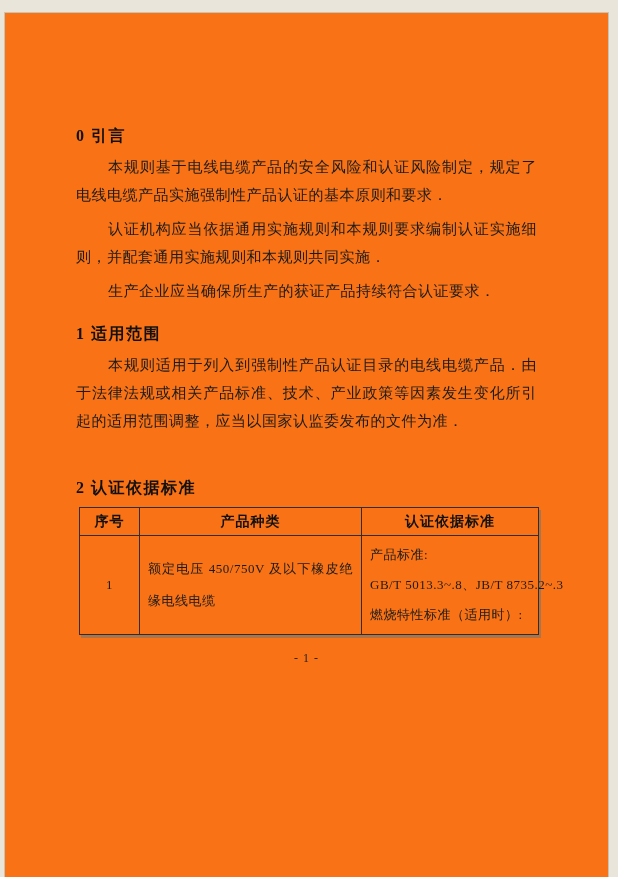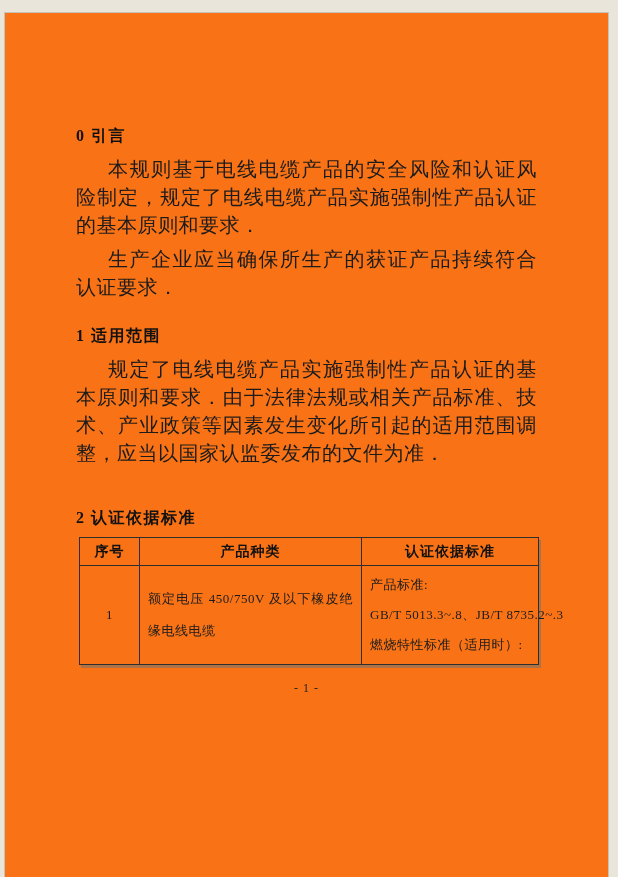--- a/index.html
+++ b/index.html
@@ -24,29 +24,30 @@
   }
   .heading {
     font-size: 16px;
     font-weight: bold;
     line-height: 22px;
     margin: 0;
     letter-spacing: 1.5px;
     color: #111;
   }
   .heading.h-intro { margin-top: 0; }
-  .heading.h-scope { margin-top: 24px; }
+  .heading.h-scope { margin-top: 16px; }
   .heading.h-standards { margin-top: 40px; }
   .para {
-    font-size: 20px;
+    font-size: 15px;
     line-height: 28px;
     letter-spacing: 0.5px;
     text-align: justify;
     text-indent: 32px;
     margin: 6px 0 0 0;
+    font-family: Liberation Mono, monospace;
   }
   .para.first-after-heading { margin-top: 8px; }
   table.std-table {
     margin: 8px 0 0 3px;
     width: 459px;
     border-collapse: collapse;
     table-layout: fixed;
     box-shadow: 2px 3px 0 rgba(115,115,115,0.55);
   }
   table.std-table, table.std-table th, table.std-table td {
@@ -84,26 +85,27 @@
 </style>
 </head>
 <body>
 
 <div class="sheet">
   <div class="content">
 
     <section>
       <h2 class="heading h-intro">0 引言</h2>
       <p class="para first-after-heading">本规则基于电线电缆产品的安全风险和认证风险制定，规定了电线电缆产品实施强制性产品认证的基本原则和要求．</p>
+      <p class="para">认证机构应当依据通用实施规则和本规则要求编制认证实施细则，并配套通用实施规则和本规则共同实施．</p>
       <p class="para">生产企业应当确保所生产的获证产品持续符合认证要求．</p>
     </section>
 
     <section>
       <h2 class="heading h-scope">1 适用范围</h2>
-      <p class="para first-after-heading">规定了电线电缆产品实施强制性产品认证的基本原则和要求．由于法律法规或相关产品标准、技术、产业政策等因素发生变化所引起的适用范围调整，应当以国家认监委发布的文件为准．</p>
+      <p class="para first-after-heading">本规则适用于列入到强制性产品认证目录的电线电缆产品．由于法律法规或相关产品标准、技术、产业政策等因素发生变化所引起的适用范围调整，应当以国家认监委发布的文件为准．</p>
     </section>
 
     <section>
       <h2 class="heading h-standards">2 认证依据标准</h2>
 
       <table class="std-table">
         <colgroup>
           <col class="c-seq">
           <col class="c-cat">
           <col class="c-std">

